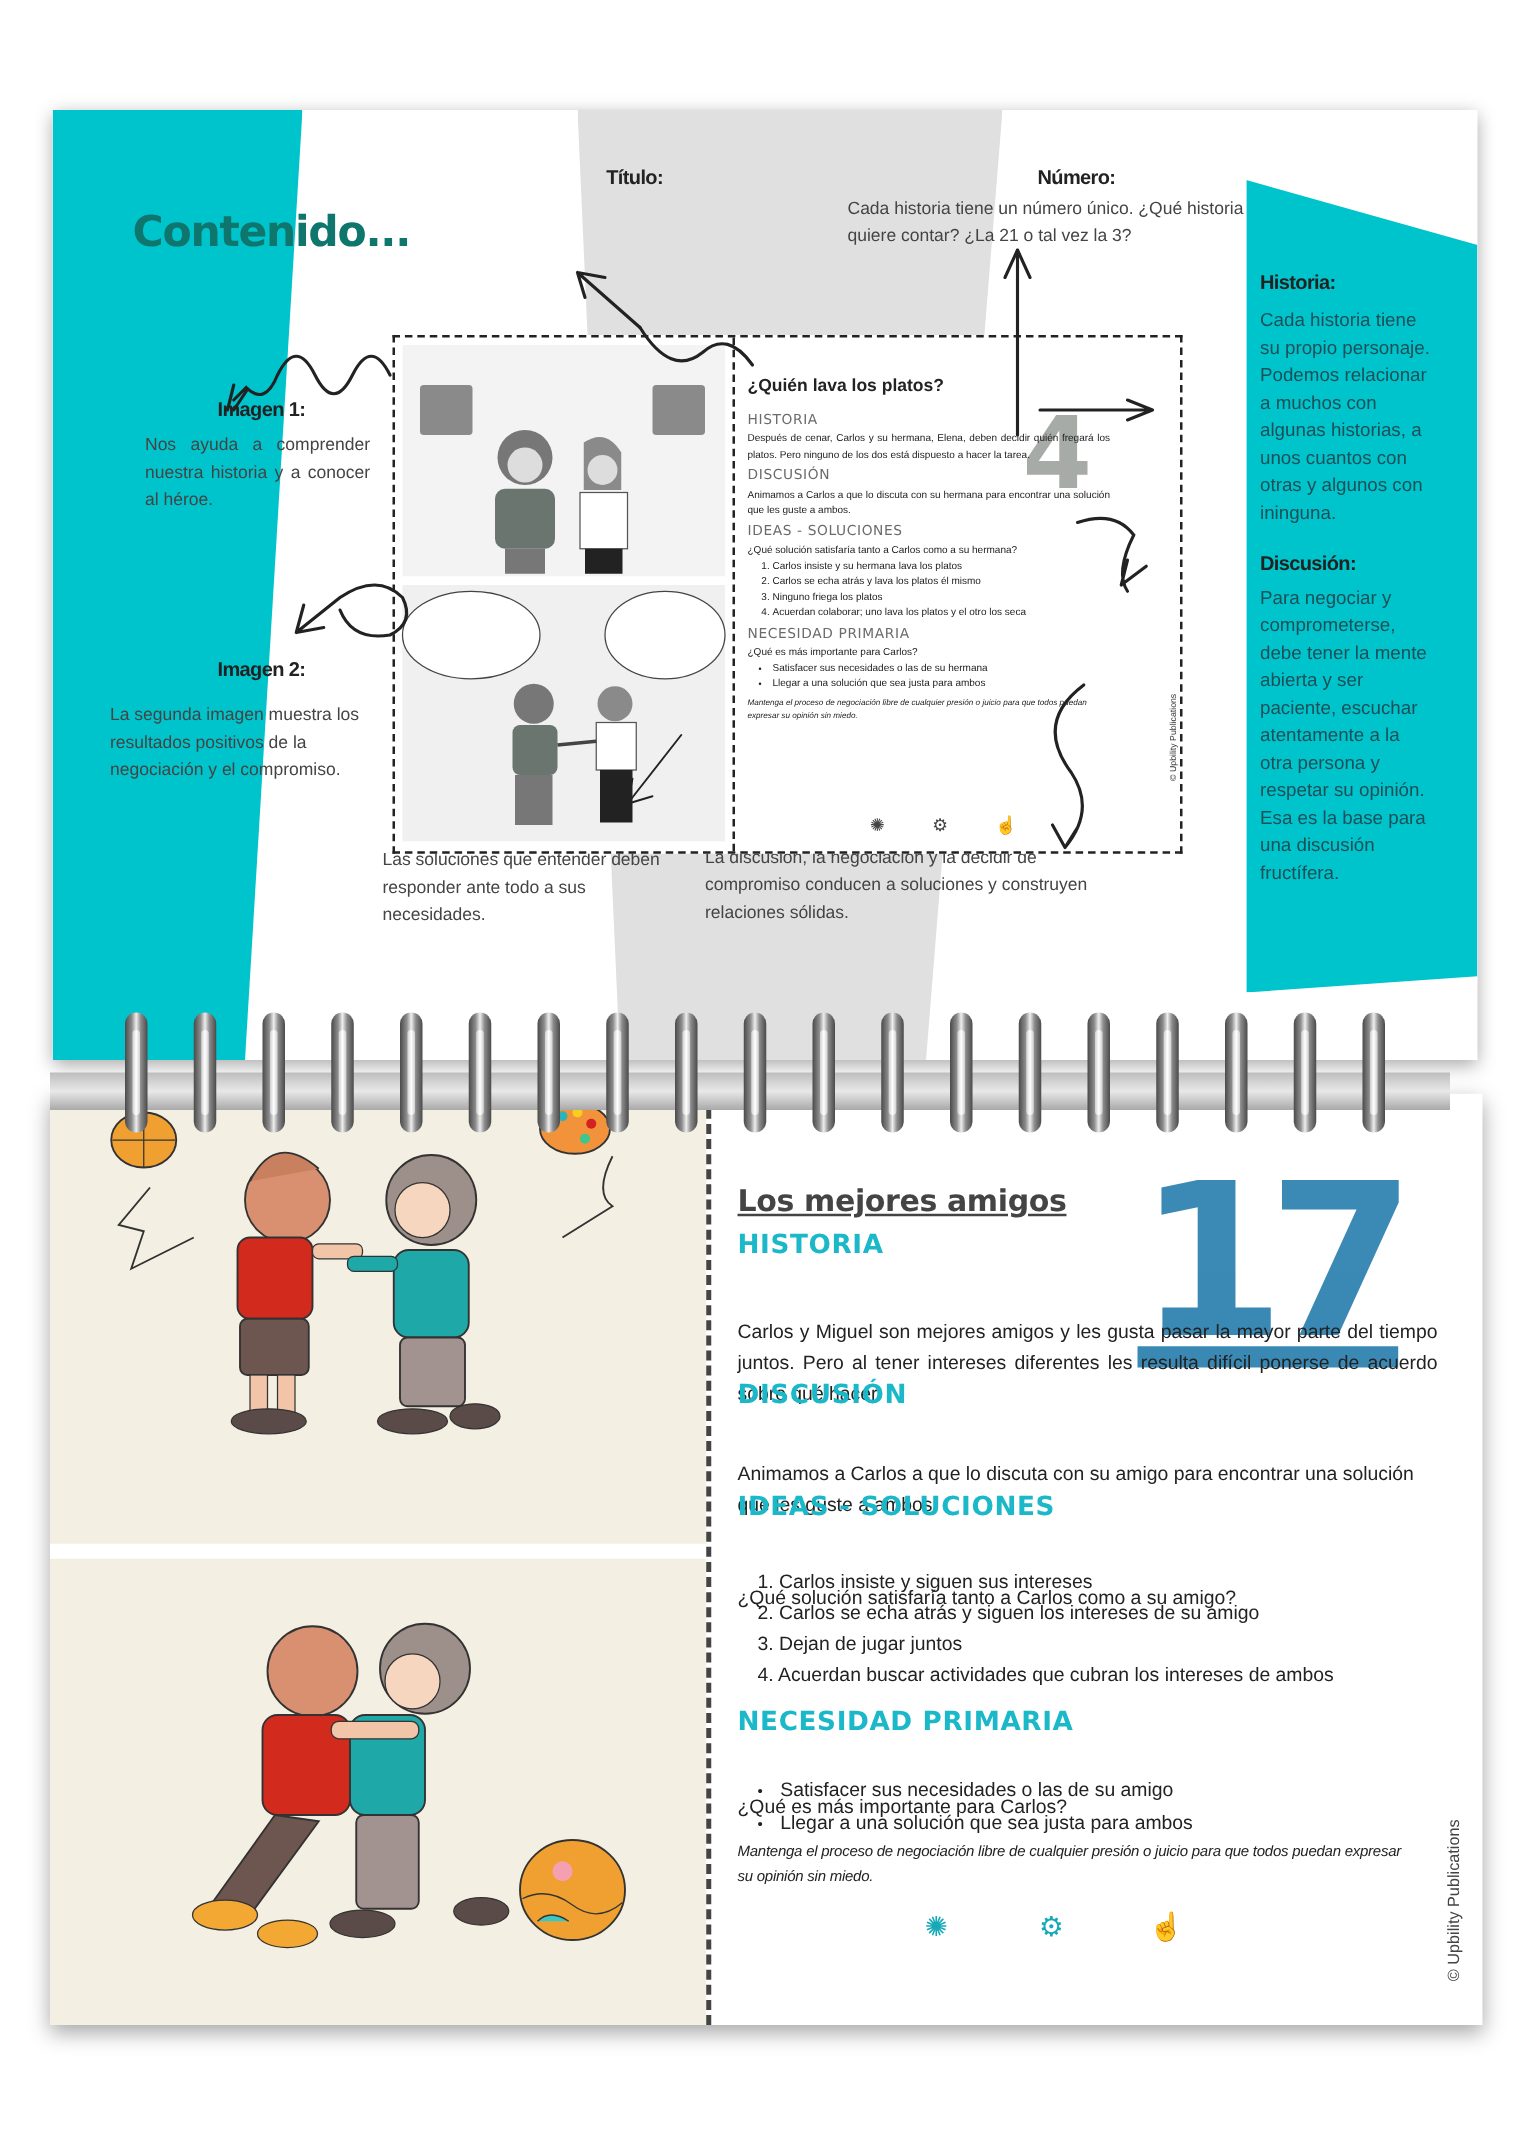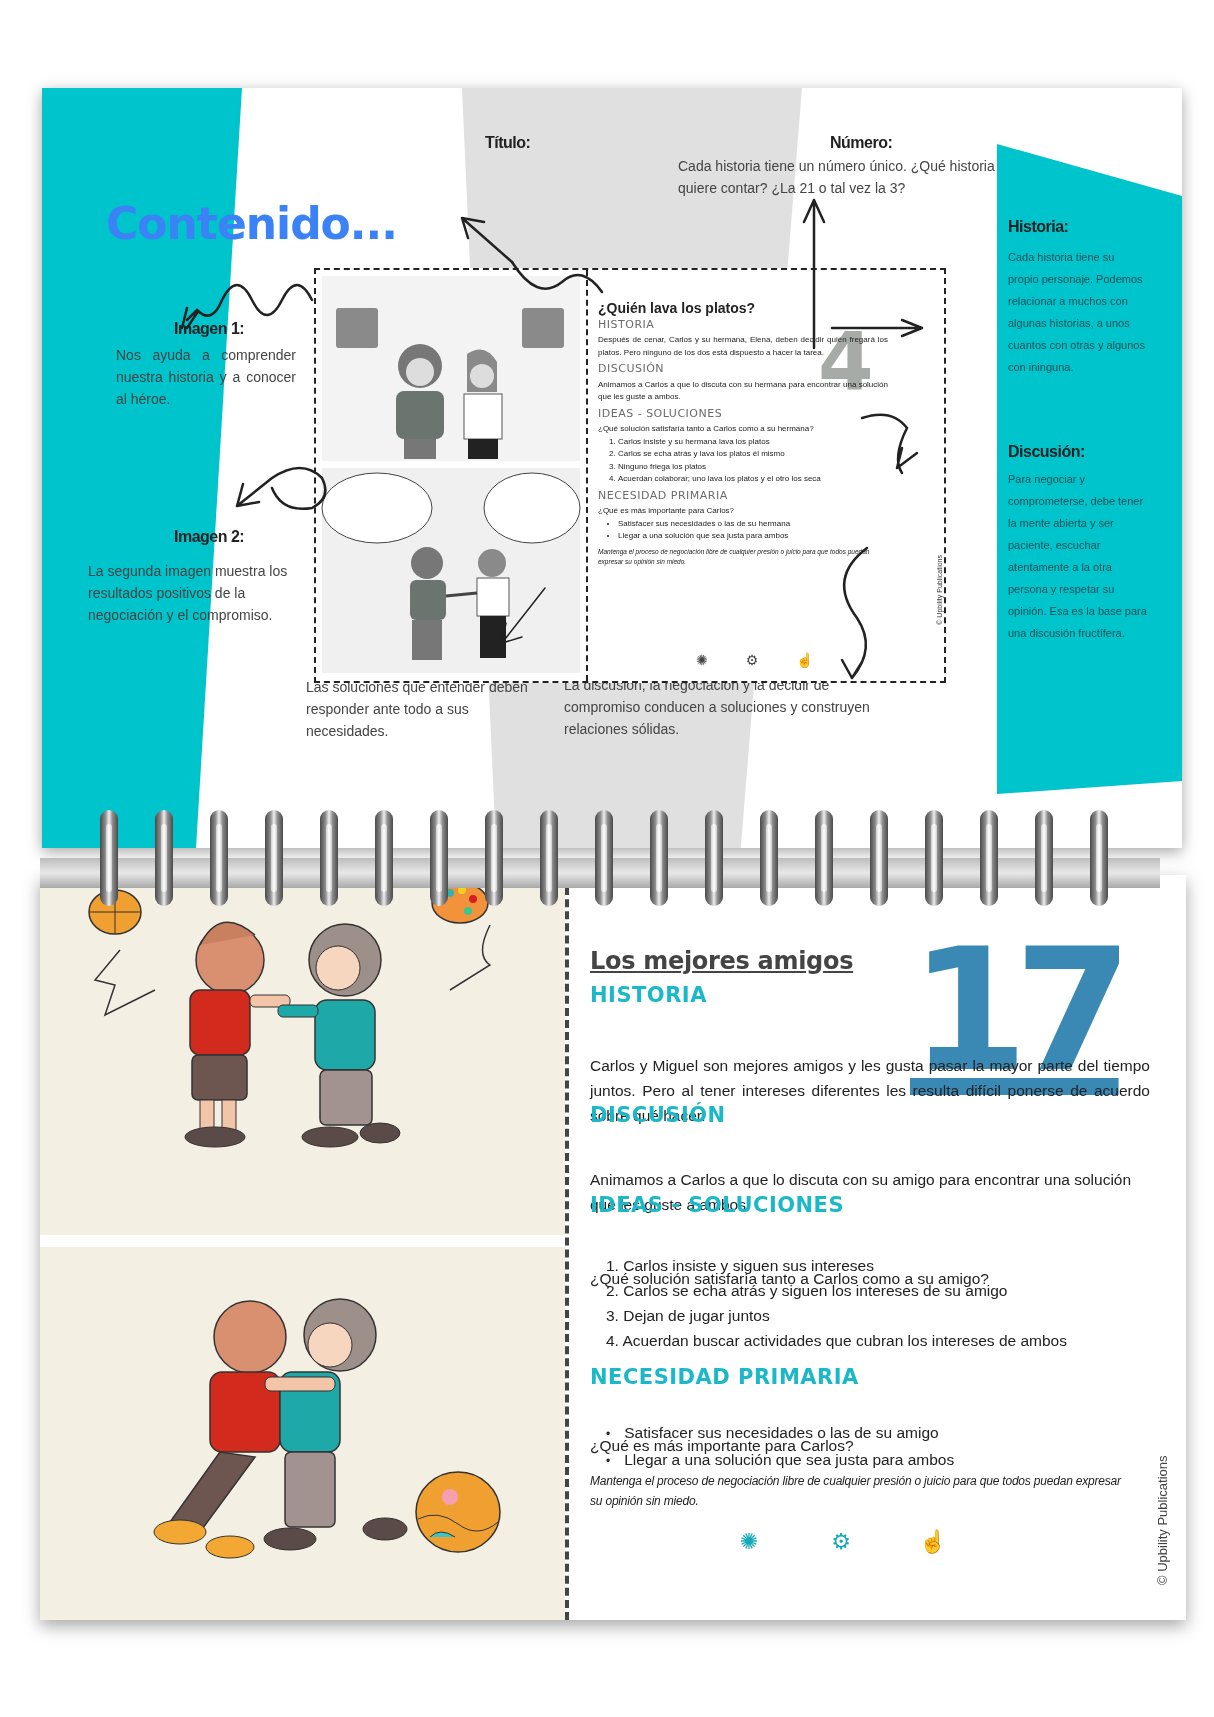--- a/index.html
+++ b/index.html
@@ -12,36 +12,36 @@
     background: #fff; box-shadow: 0 4px 14px rgba(0,0,0,0.35); overflow: hidden;
   }
   .band-teal-left { position: absolute; left: 0; top: 0; width: 200px; height: 100%;
     background: #00c4cc; clip-path: polygon(0 0, 100% 0, 77% 100%, 0 100%); }
   .band-gray-mid { position: absolute; left: 420px; top: 0; width: 340px; height: 100%;
     background: #e0e0e0; clip-path: polygon(0 0, 100% 0, 82% 100%, 10% 100%); }
   .band-teal-right { position: absolute; left: 955px; top: 56px; width: 185px; height: 650px;
     background: #00c4cc; clip-path: polygon(0 0, 100% 8%, 100% 98%, 0 100%); }
 
   .contenido-title { position: absolute; left: 64px; top: 78px; font-family: "DejaVu Sans", sans-serif;
-    font-weight: bold; font-size: 44px; color: #3b82f6; letter-spacing: -1px; margin-top: 32px; }
+    font-weight: bold; font-size: 34px; color: #0f766e; letter-spacing: -1px; }
 
   .callout-title { position: absolute; font-weight: bold; font-size: 16px; color: #222; letter-spacing: -0.5px; }
   .callout-text { position: absolute; font-size: 14px; line-height: 22px; color: #444; }
-  .callout-text.teal { color: #1c4f57; font-size: 11px; }
+  .callout-text.teal { color: #1c4f57; font-size: 15px; }
 
   .example-card {
     position: absolute; left: 272px; top: 180px; width: 632px; height: 415px;
     border: 2px dashed #222; background: #fff;
   }
   .card-img { position: absolute; left: 6px; width: 258px; background: #f3f3f3; }
   .card-img.img1 { top: 6px; height: 185px; }
   .card-img.img2 { top: 198px; height: 205px; background: #f0f0f0; }
   .card-divider { position: absolute; left: 270px; top: 0; bottom: 0; border-left: 2px dashed #222; }
   .card-text { position: absolute; left: 282px; top: 32px; width: 290px; font-size: 8px; color: #222; line-height: 12.5px; }
-  .card-text h3 { font-size: 14px; font-weight: bold; margin-bottom: 4px; color: #222; }
+  .card-text h3 { font-size: 14px; font-weight: bold; margin-bottom: 15px; color: #222; }
   .card-text .sec { font-family: "DejaVu Sans", sans-serif; color: #6b6b6b; font-size: 11px; margin: 4px 0 3px; letter-spacing: 0.5px; }
   .card-text p { text-align: justify; margin-bottom: 2px; }
   .card-text ol, .card-text ul { padding-left: 20px; }
   .card-text .note { font-style: italic; font-size: 6.5px; line-height: 10px; margin-top: 4px; }
   .card-num { position: absolute; left: 502px; top: 46px; font-family: "DejaVu Sans", sans-serif;
     font-size: 80px; font-weight: bold; color: #8a8f8a; opacity: 0.75; }
   .card-copy { position: absolute; right: 8px; top: 285px; font-size: 7px; color: #333;
     transform: rotate(-90deg); transform-origin: right top; white-space: nowrap; }
   .card-icons { position: absolute; left: 380px; top: 382px; display: flex; gap: 38px; font-size: 14px; color: #444; }
 

